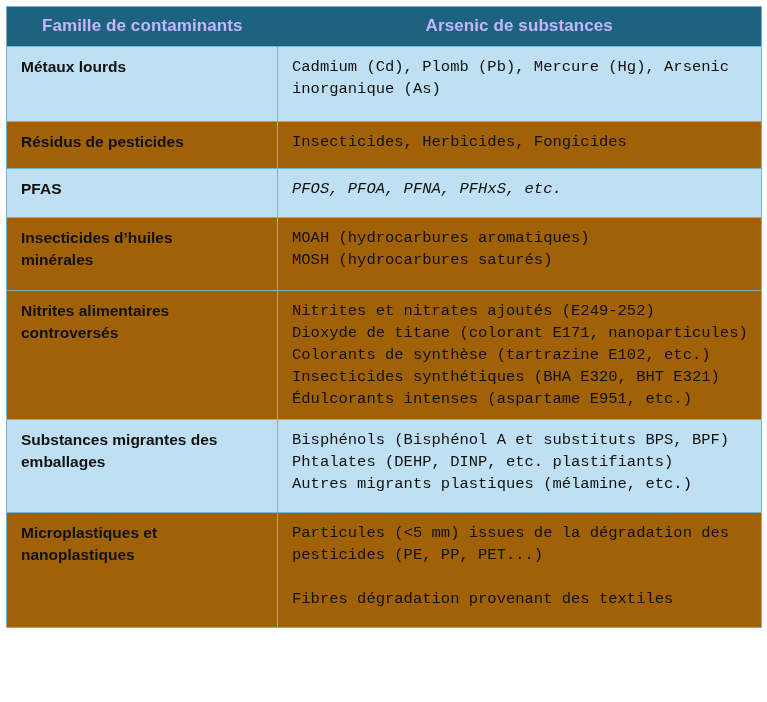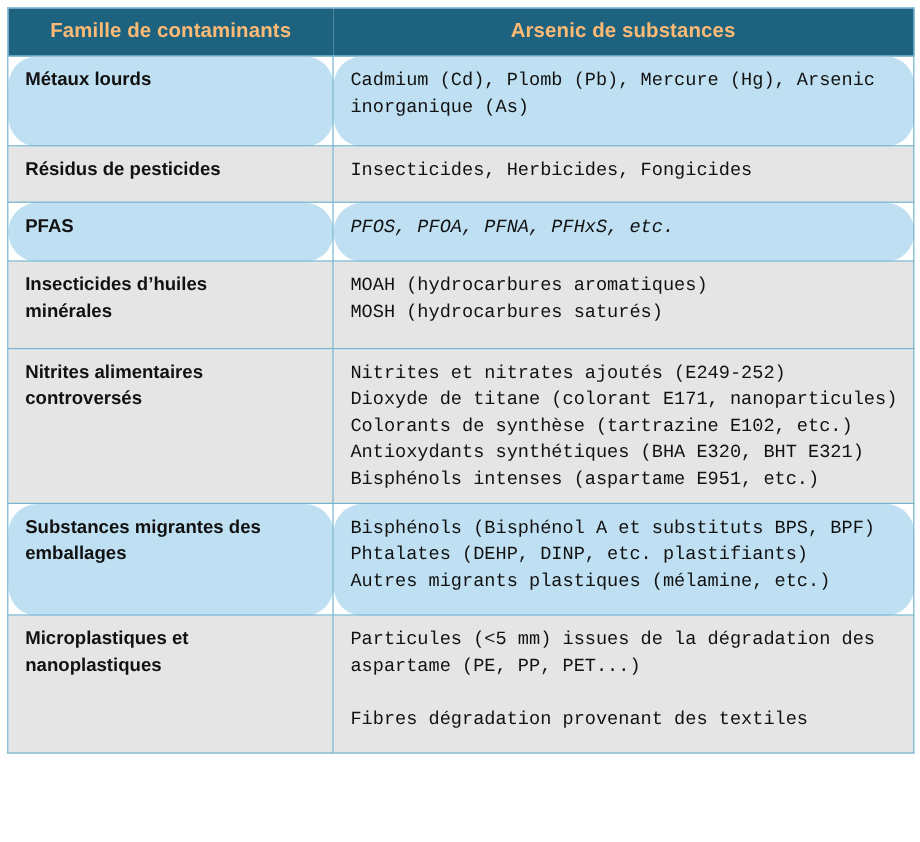--- a/index.html
+++ b/index.html
@@ -28,21 +28,21 @@
     border-collapse: collapse;
     table-layout: fixed;
     border: 1px solid #74b4d1;
   }
 
   table.contaminants-table col.col-family { width: 271px; }
   table.contaminants-table col.col-examples { width: 484px; }
 
   thead th {
     background: #1d627f;
-    color: #fdba74;
+    color: #c4b5fd;
     font-size: 17px;
     font-weight: bold;
     text-align: center;
     padding: 9px 6px 10px 6px;
     border: none;
     letter-spacing: 0.1px;
   }
   thead tr {
     height: 38px;
   }
@@ -61,24 +61,23 @@
   }
 
   tbody td.examples {
     font-weight: normal;
     padding-left: 14px;
     font-family: Liberation Mono, monospace;
   }
 
   tbody tr.shaded td {
     background: #bfe0f2;
-    border-radius: 24px;
   }
   tbody tr.plain td {
-    background: #e5e5e5;
+    background: #a16207;
   }
 
   tbody td.italic-cell {
     font-style: italic;
   }
 
   .line {
     display: block;
     white-space: pre-wrap;
   }
@@ -149,42 +148,42 @@
         </tr>
         <tr class="plain r5">
           <td class="family">
             <span class="line">Nitrites alimentaires</span>
             <span class="line">controversés</span>
           </td>
           <td class="examples">
             <span class="line">Nitrites et nitrates ajoutés (E249-252)</span>
             <span class="line">Dioxyde de titane (colorant E171, nanoparticules)</span>
             <span class="line">Colorants de synthèse (tartrazine E102, etc.)</span>
-            <span class="line">Antioxydants synthétiques (BHA E320, BHT E321)</span>
-            <span class="line">Bisphénols intenses (aspartame E951, etc.)</span>
+            <span class="line">Insecticides synthétiques (BHA E320, BHT E321)</span>
+            <span class="line">Édulcorants intenses (aspartame E951, etc.)</span>
           </td>
         </tr>
         <tr class="shaded r6">
           <td class="family">
             <span class="line">Substances migrantes des</span>
             <span class="line">emballages</span>
           </td>
           <td class="examples">
             <span class="line">Bisphénols (Bisphénol A et substituts BPS, BPF)</span>
             <span class="line">Phtalates (DEHP, DINP, etc. plastifiants)</span>
             <span class="line">Autres migrants plastiques (mélamine, etc.)</span>
           </td>
         </tr>
         <tr class="plain r7">
           <td class="family">
             <span class="line">Microplastiques et</span>
             <span class="line">nanoplastiques</span>
           </td>
           <td class="examples">
             <span class="line">Particules (&lt;5 mm) issues de la dégradation des</span>
-            <span class="line">aspartame (PE, PP, PET...)</span>
+            <span class="line">pesticides (PE, PP, PET...)</span>
             <span class="line blank"></span>
             <span class="line">Fibres dégradation provenant des textiles</span>
           </td>
         </tr>
       </tbody>
   </table>
 </div>
 
 </body></html>

